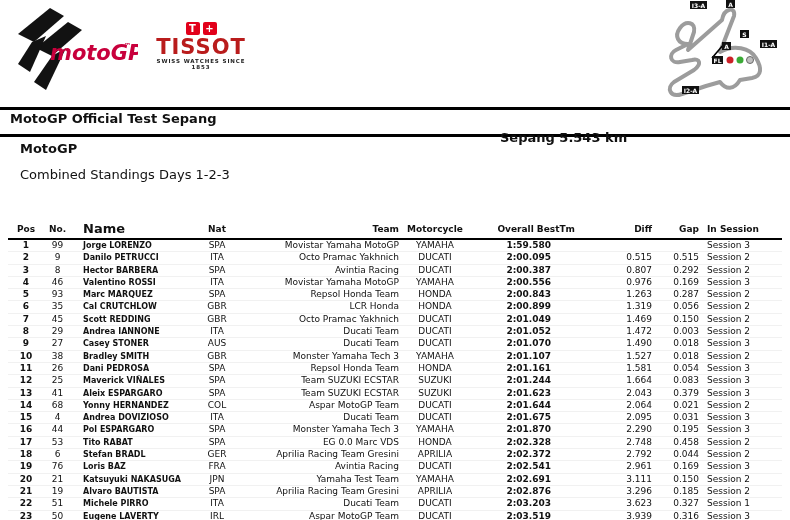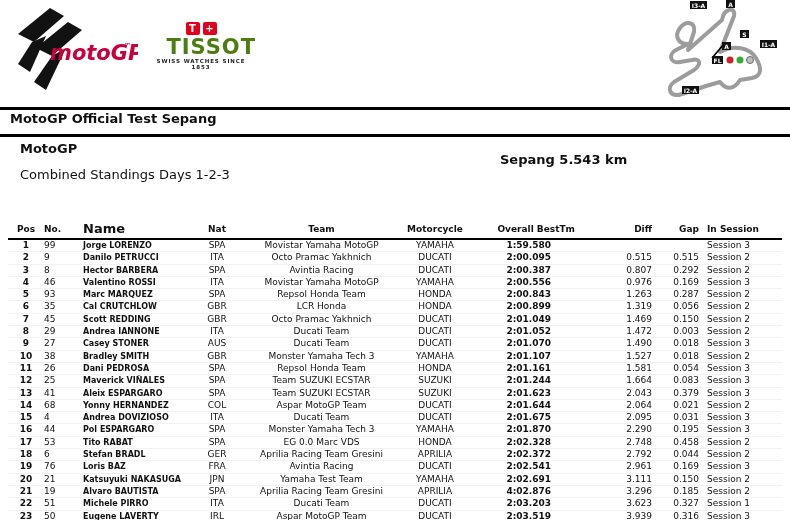--- a/index.html
+++ b/index.html
@@ -6,44 +6,44 @@
   html,body { width:790px; height:520px; background:#fff; overflow:hidden;
     font-family:"DejaVu Sans","Liberation Sans",sans-serif; color:#111; }
   .page { position:relative; width:790px; height:520px; }
 
   
   .brand-motogp { position:absolute; left:6px; top:4px; width:132px; height:98px; }
   .brand-tissot { position:absolute; left:146px; top:22px; width:110px; text-align:center; }
   .tissot-squares { display:flex; justify-content:center; gap:3px; margin-bottom:1px; }
   .tsq { width:14px; height:13px; background:#e2001a; border-radius:2px; color:#fff;
     font-weight:bold; font-size:10px; line-height:13px; text-align:center; }
-  .tissot-name { font-size:21px; font-weight:bold; letter-spacing:1px; color:#4d7c0f; line-height:22px;text-align:right; }
+  .tissot-name { font-size:21px; font-weight:bold; letter-spacing:1px; color:#b91c1c; line-height:22px; }
   .tissot-tagline { font-size:5.5px; letter-spacing:0.9px; color:#222; font-weight:bold; }
   .track-map { position:absolute; left:622px; top:0; width:164px; height:106px; }
 
   
   .rule { position:absolute; left:0; width:790px; height:3px; background:#000; }
   .rule1 { top:107px; } .rule2 { top:134px; }
   .doc-title { position:absolute; left:10px; top:111px; font-size:13px; font-weight:bold; }
   .cat-title { position:absolute; left:20px; top:141px; font-size:13px; font-weight:bold; }
-  .circuit-len { position:absolute; left:500px; top:152px; font-size:13px; font-weight:bold; }
+  .circuit-len { position:absolute; left:500px; top:130px; font-size:13px; font-weight:bold; }
   .subtitle { position:absolute; left:20px; top:167px; font-size:13px; font-weight:normal; }
 
   
   .tbl-wrap { position:absolute; left:8px; top:220px; width:774px; }
   table { border-collapse:collapse; table-layout:fixed; width:774px; }
   th { font-size:9px; font-weight:bold; border-bottom:2.5px solid #000; padding:1px 0 2px; white-space:nowrap; }
   td { font-size:9px; padding:0; height:11.3px; line-height:11.3px; white-space:nowrap;
        overflow:hidden; border-bottom:1px solid #f1f1f1; }
   .c-pos   { text-align:center; font-weight:bold; }
-  .c-no    { text-align:left; padding-right:5px;margin-top:26px; }
+  .c-no    { text-align:center; padding-right:5px;margin-top:26px; }
   .c-name  { text-align:left; padding-left:7px; font-weight:bold; font-size:8px; }
   th.c-name{ font-size:13px; }
   .c-nat   { text-align:center; }
-  .c-team  { text-align:center; padding-left:10px;margin-top:28px; }
+  .c-team  { text-align:right; padding-left:10px;margin-top:28px; }
   .c-moto  { text-align:center;margin-top:32px; }
   .c-best  { text-align:right; padding-right:26px; font-weight:bold; }
   th.c-best{ padding-right:2px; }
   .c-diff  { text-align:right; padding-right:2px; }
   .c-gap   { text-align:right; padding-right:2px; }
   .c-sess  { text-align:left; padding-left:6px; }
 </style>
 </head>
 <body>
 
@@ -371,21 +371,21 @@
       <td class="c-gap">0.150</td>
       <td class="c-sess">Session 2</td>
     </tr>
           <tr>
       <td class="c-pos">21</td>
       <td class="c-no">19</td>
       <td class="c-name">Alvaro BAUTISTA</td>
       <td class="c-nat">SPA</td>
       <td class="c-team">Aprilia Racing Team Gresini</td>
       <td class="c-moto">APRILIA</td>
-      <td class="c-best">4:02.876</td>
+      <td class="c-best">2:02.876</td>
       <td class="c-diff">3.296</td>
       <td class="c-gap">0.185</td>
       <td class="c-sess">Session 2</td>
     </tr>
           <tr>
       <td class="c-pos">22</td>
       <td class="c-no">51</td>
       <td class="c-name">Michele PIRRO</td>
       <td class="c-nat">ITA</td>
       <td class="c-team">Ducati Team</td>

